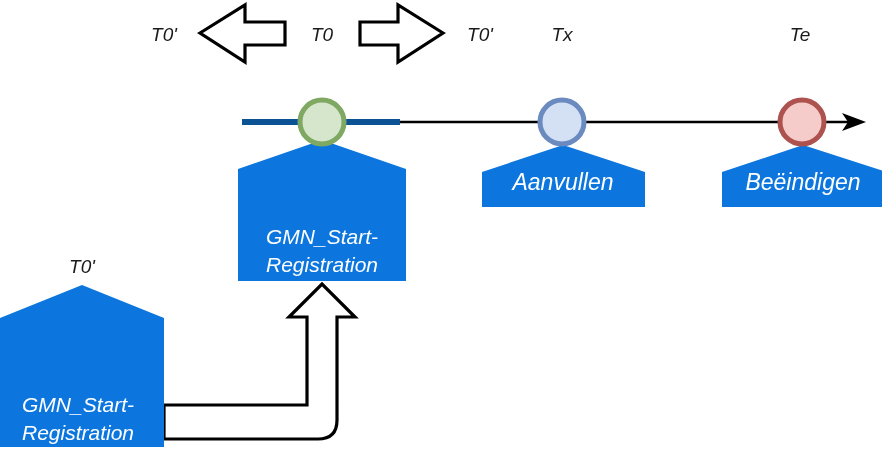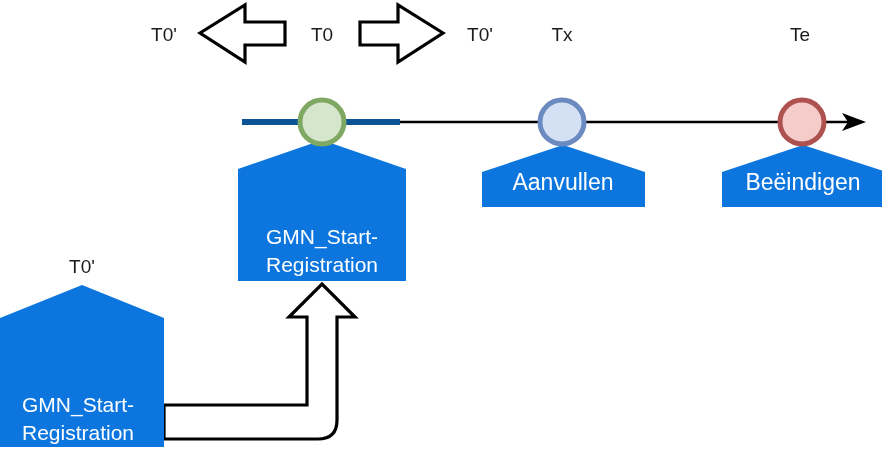--- a/index.html
+++ b/index.html
@@ -10,20 +10,21 @@
   }
   body {
     font-family: "Liberation Sans", sans-serif;
   }
   #diagram-root {
     position: relative;
     width: 882px;
     height: 454px;
     background: #ffffff;
     overflow: hidden;
+    font-style: italic;
   }
   #diagram-svg {
     position: absolute;
     left: 0;
     top: 0;
     width: 882px;
     height: 454px;
     display: block;
   }
   .tick-label {

